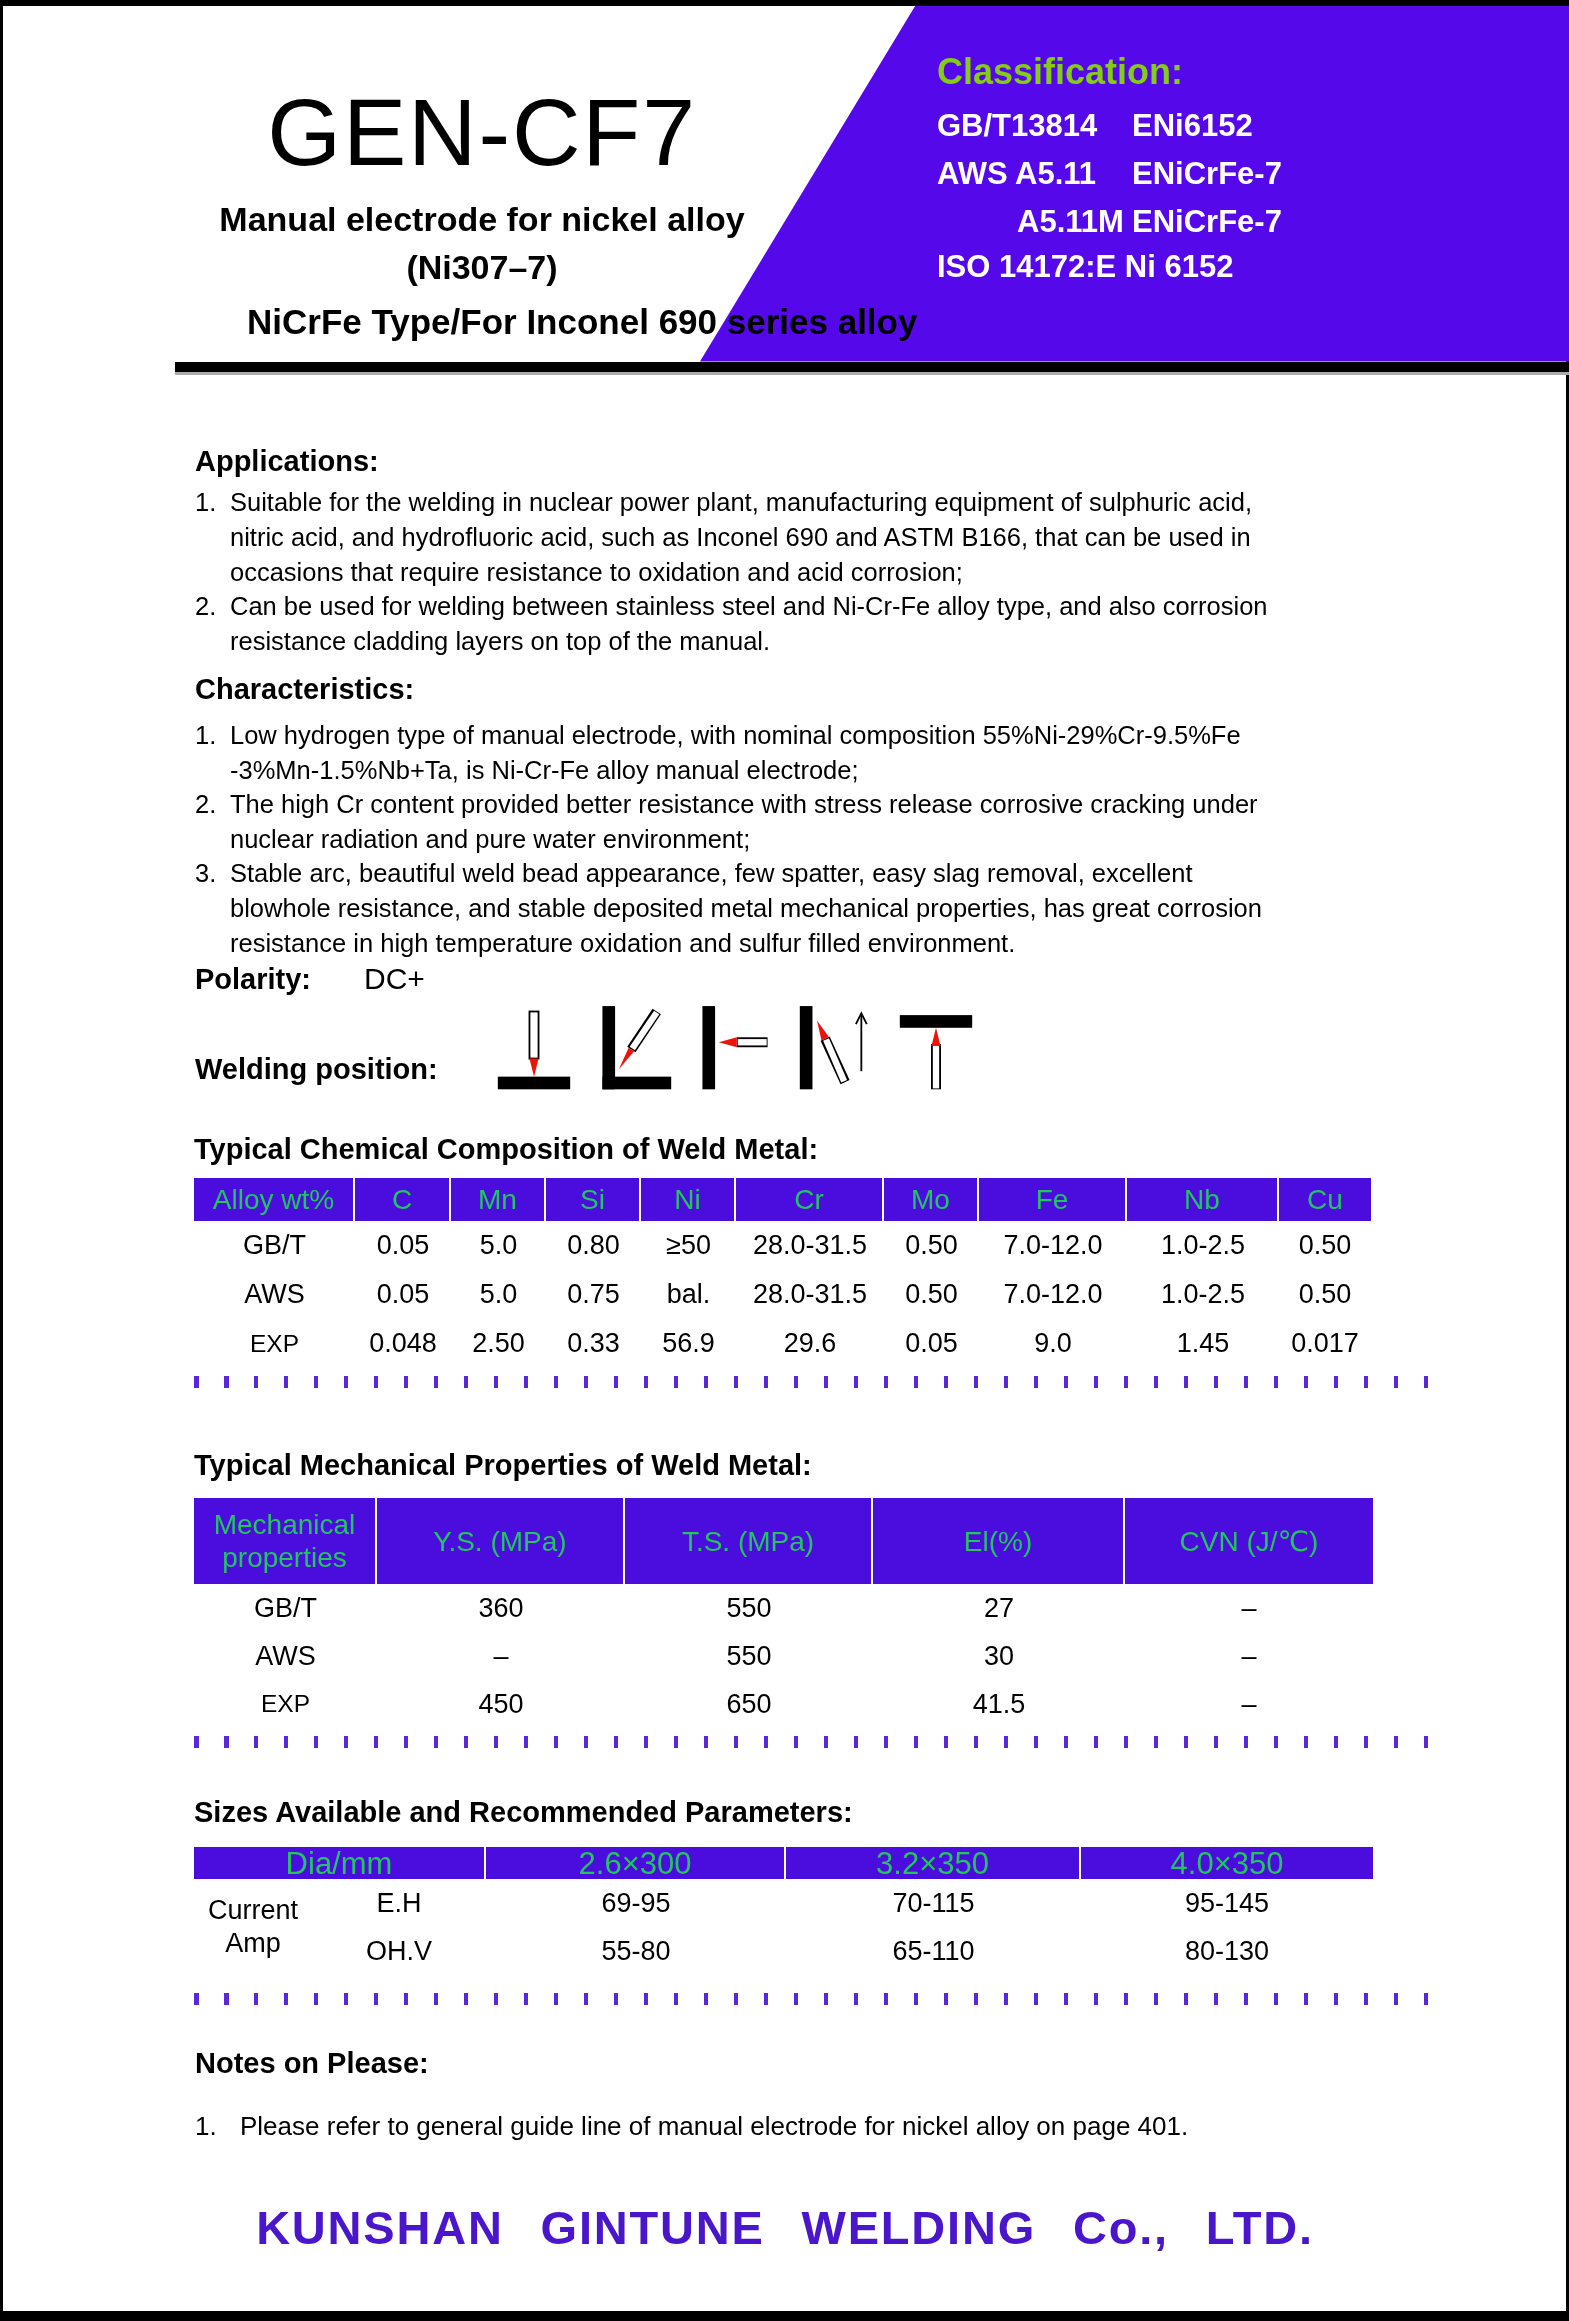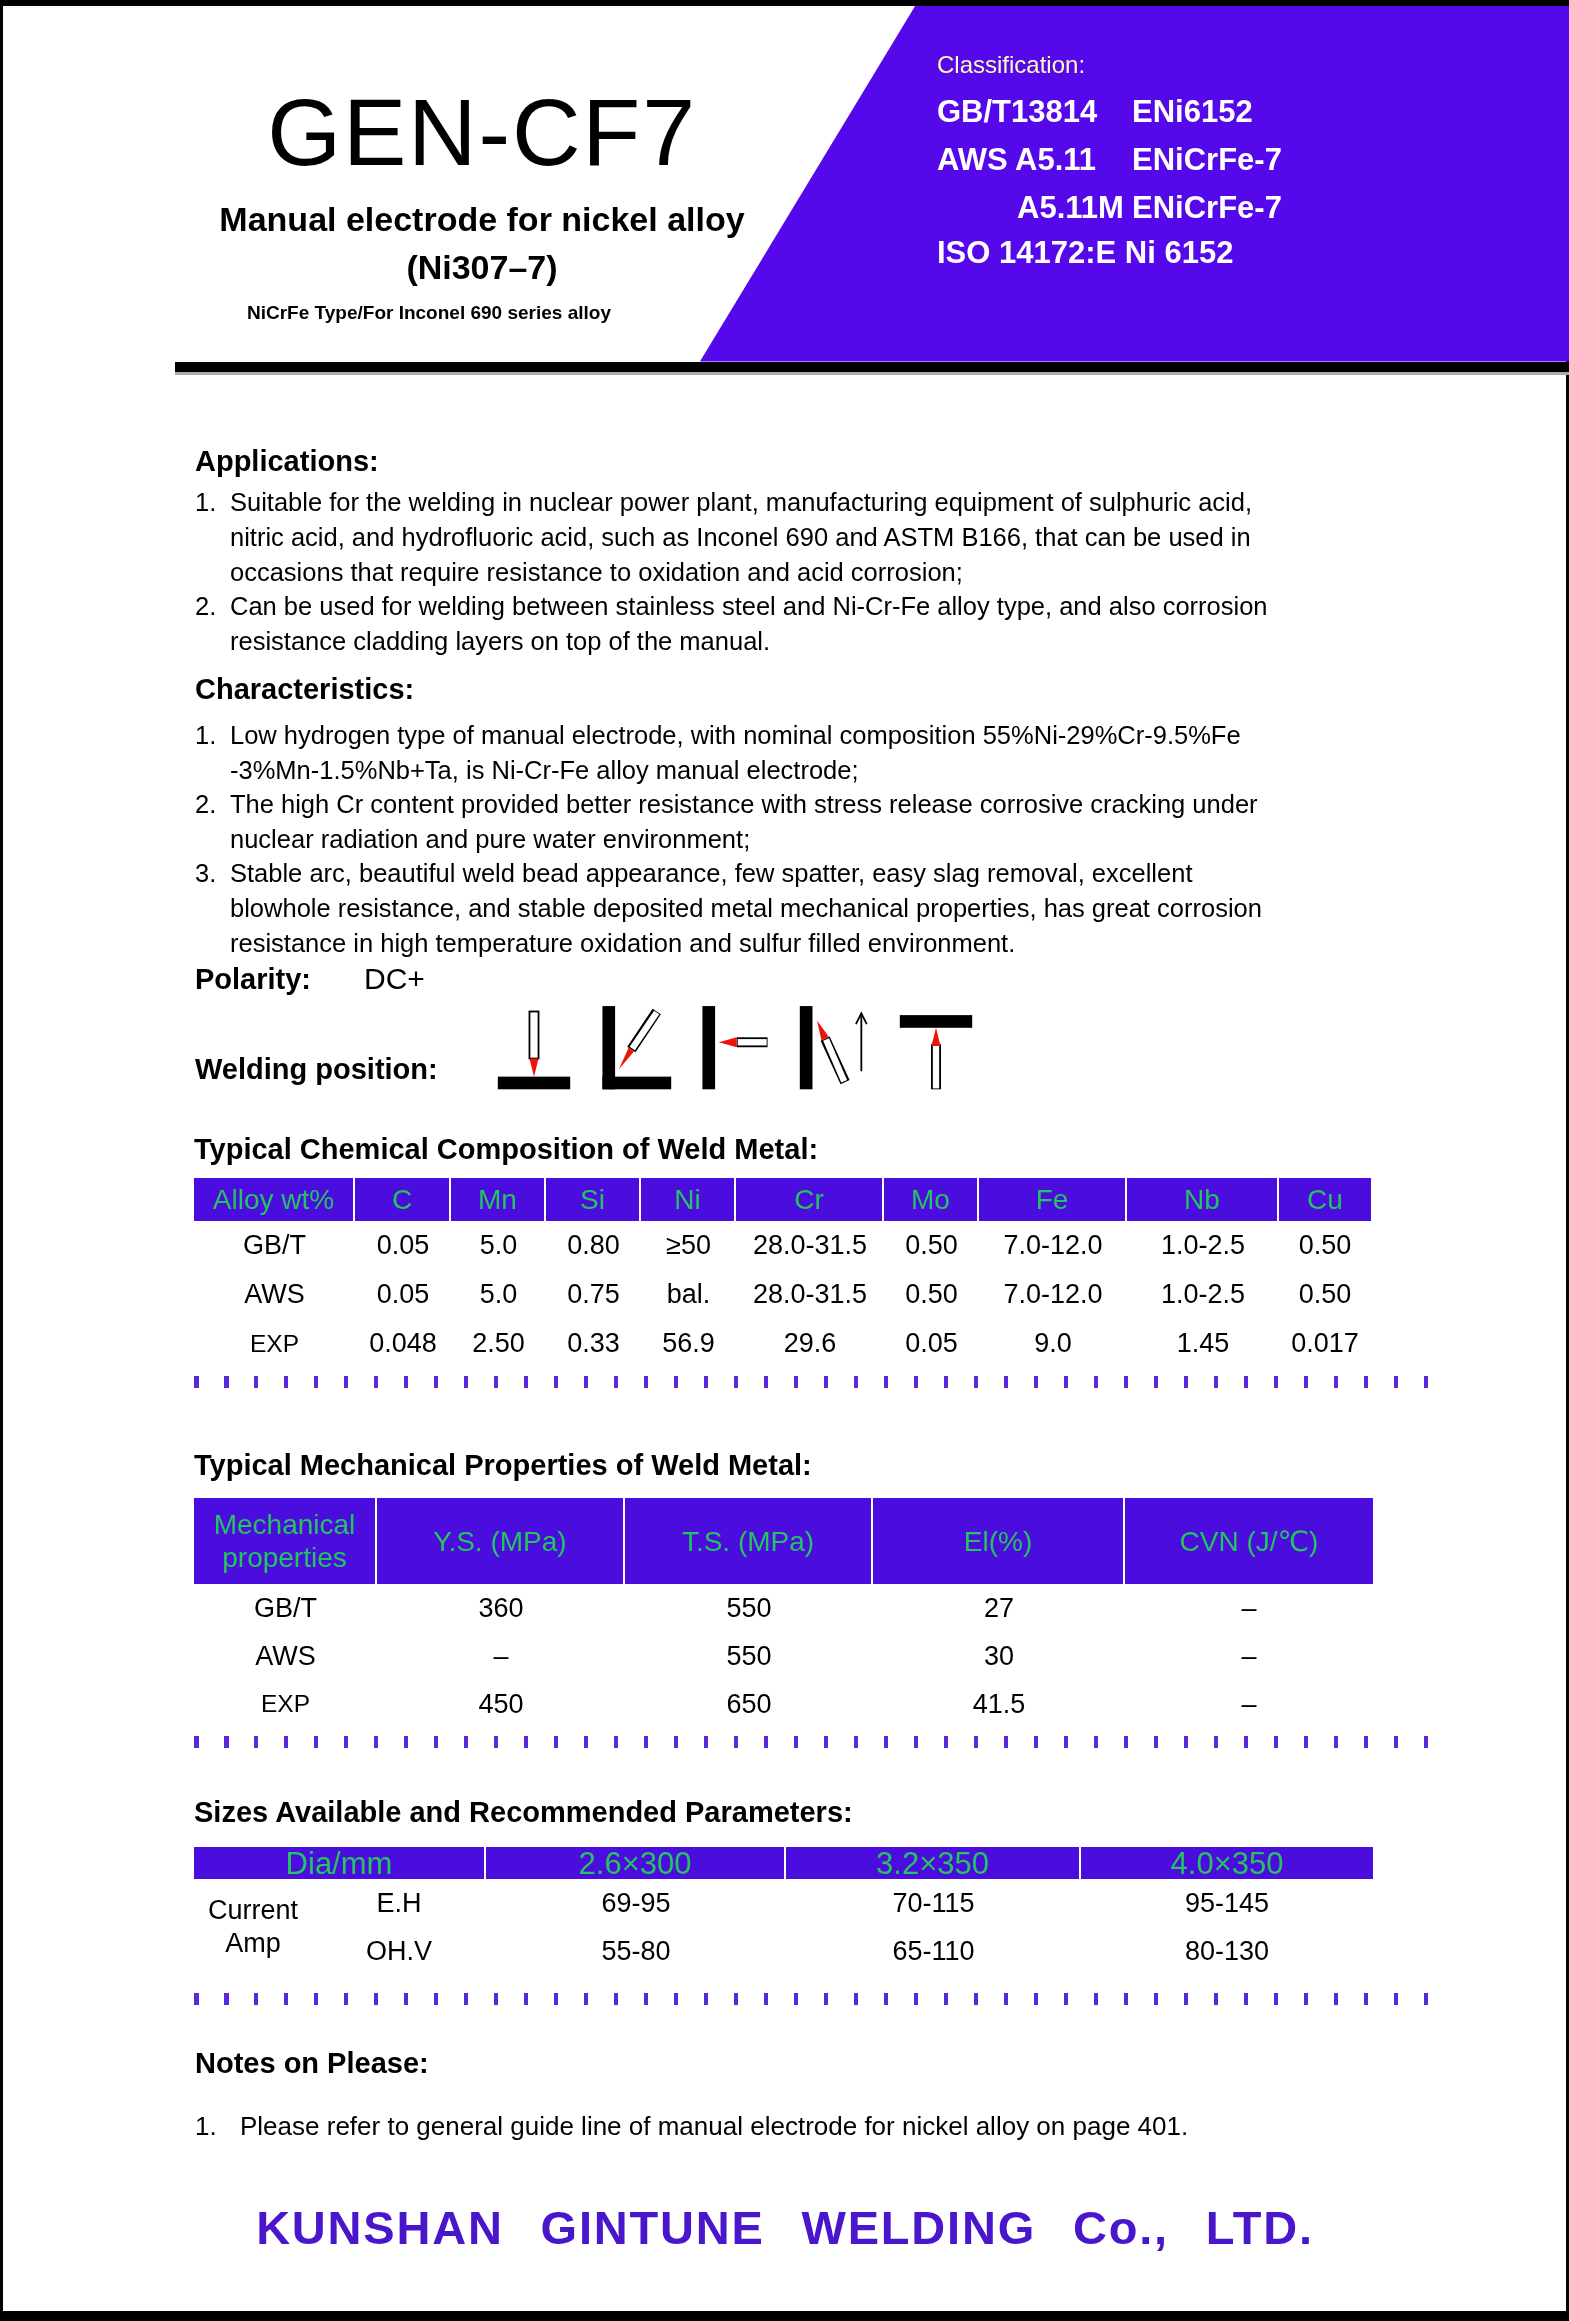--- a/index.html
+++ b/index.html
@@ -8,32 +8,32 @@
   
   #top-bar{position:absolute;left:0;top:0;width:1569px;height:5.5px;background:#000;}
   #left-bar{position:absolute;left:0;top:0;width:2.7px;height:2322px;background:#000;}
   #right-bar{position:absolute;right:0;top:0;width:2.7px;height:2322px;background:#000;}
   #bottom-bar{position:absolute;left:0;top:2311px;width:1569px;height:11px;background:#000;}
 
   
   #banner{position:absolute;left:544px;top:5.5px;width:1026px;height:356px;background:#5508EA;
           clip-path:polygon(36.2% 0,100% 0,100% 100%,15.2% 100%);}
   #banner-inner{position:absolute;left:393px;top:45px;}
-  .cls-heading{font-size:24px;font-weight:normal;color:#fef9c3;}
+  .cls-heading{font-size:36px;font-weight:bold;color:#84cc16;}
   .cls-rows{margin-top:9px;}
   .cls-row{height:48px;display:flex;align-items:center;font-size:31px;font-weight:bold;color:#fff;}
   .cls-label{display:inline-block;width:195px;}
   .cls-label.indent{padding-left:80px;box-sizing:border-box;}
   .cls-iso{margin-top:3.6px;font-size:31px;font-weight:bold;color:#fff;}
 
   
   #title{position:absolute;left:164px;top:60px;width:636px;text-align:center;font-size:95px;letter-spacing:1.8px;margin-top:18px;}
   #subtitle{position:absolute;left:164px;top:200px;width:636px;text-align:center;font-size:34px;font-weight:bold;}
   #model{position:absolute;left:164px;top:248px;width:636px;text-align:center;font-size:34px;font-weight:bold;}
-  #type-line{position:absolute;left:247px;top:302px;font-size:19px;font-weight:bold;}
+  #type-line{position:absolute;left:247px;top:302px;font-size:35px;font-weight:bold;}
   #header-rule{position:absolute;left:175px;top:362px;width:1394px;height:10px;background:#000;}
   #header-rule-shadow{position:absolute;left:175px;top:372px;width:1394px;height:2.7px;background:#ABABAB;}
 
   .sec-heading{position:absolute;font-size:29px;font-weight:bold;}
   #apps-heading{left:195px;top:445px;}
   #chars-heading{left:195px;top:673px;}
   #chem-title{left:194px;top:1133px;}
   #mech-title{left:194px;top:1449px;}
   #sizes-title{left:194px;top:1796px;}
   #notes-heading{left:195px;top:2047px;}

